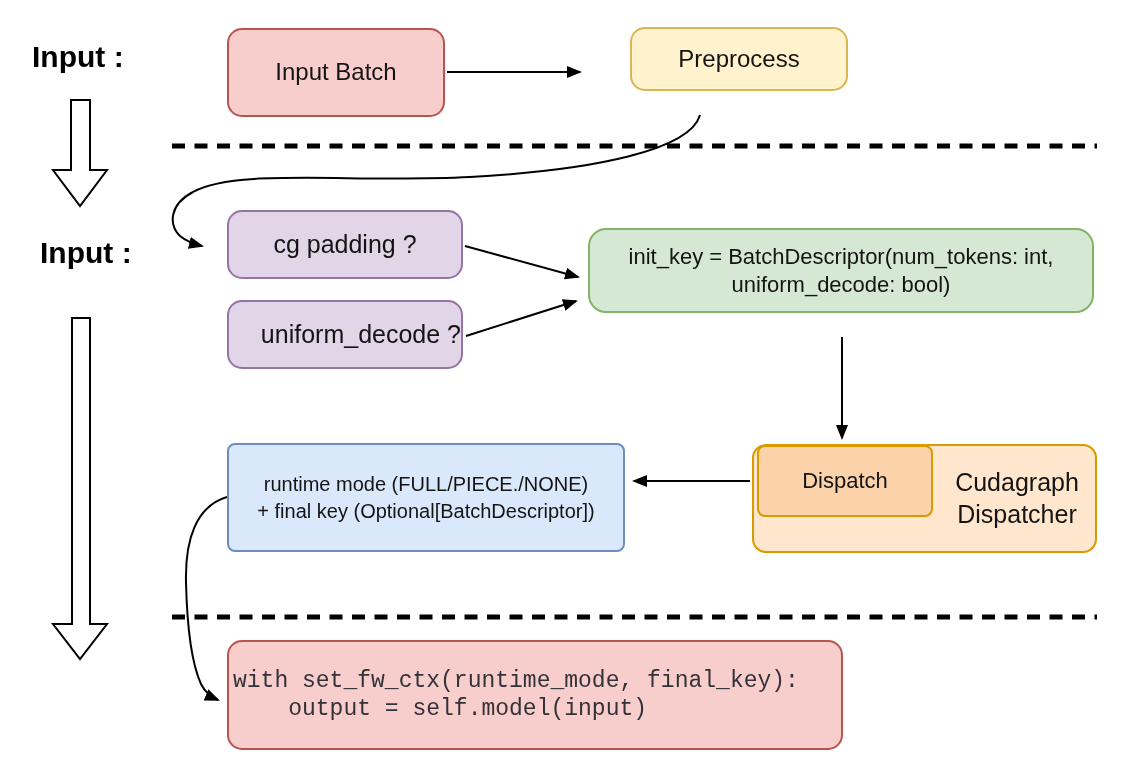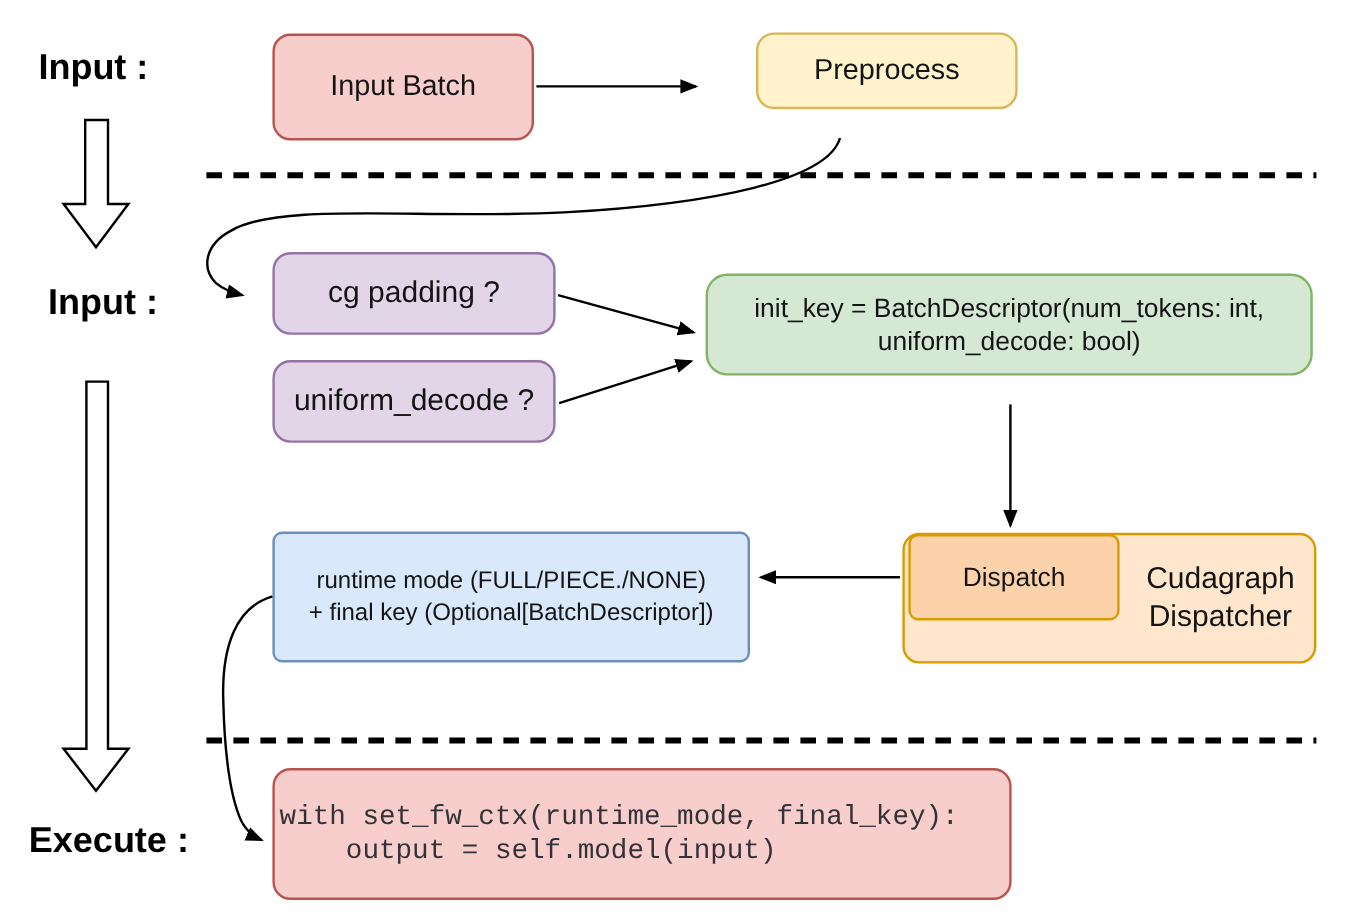--- a/index.html
+++ b/index.html
@@ -34,21 +34,21 @@
   .yellow {background:#fff2cc;border-color:#d6b656;}
   .purple {background:#e1d5e7;border-color:#9673a6;}
   .green  {background:#d5e8d4;border-color:#82b366;}
   .blue   {background:#dae8fc;border-color:#6c8ebf;}
   .orange {background:#ffe6cc;border-color:#d79b00;}
   .orange-inner{background:#fbd2a9;border-color:#d79b00;}
 
   #input-batch   {left:227px;top:28px;width:218px;height:89px;font-size:24px;}
   #preprocess    {left:589px;top:27px;width:218px;height:64px;font-size:24px;margin-left:41px;}
   #cg-padding    {left:227px;top:210px;width:236px;height:69px;font-size:25px;}
-  #uniform-decode{left:227px;top:300px;width:236px;height:69px;font-size:25px;}
+  #uniform-decode{left:227px;top:300px;width:236px;height:69px;font-size:25px;justify-content:flex-end;}
   #init-key      {left:588px;top:228px;width:506px;height:85px;font-size:22px;border-radius:18px;flex-direction:column;}
   #runtime-mode  {left:227px;top:443px;width:398px;height:109px;font-size:20px;border-radius:8px;flex-direction:column;line-height:1.35;}
   #cudagraph     {left:752px;top:444px;width:345px;height:109px;border-radius:14px;}
   #dispatch      {left:757px;top:445px;width:176px;height:72px;font-size:22px;border-radius:8px;}
   #cudagraph-label{
     position:absolute;left:942px;top:444px;width:150px;height:109px;
     display:flex;align-items:center;justify-content:center;text-align:center;
     font-size:25px;line-height:1.25;
   }
   #execute-code{
@@ -66,21 +66,20 @@
 
   #wires{position:absolute;left:0;top:0;width:1142px;height:770px;pointer-events:none;}
 </style>
 </head>
 <body>
 
 <div id="stage">
 
   <div class="stage-label" id="label-input">Input :</div>
   <div class="stage-label" id="label-plan">Input :</div>
-  <div class="stage-label" id="label-execute">Execute :</div>
 
   <div class="box pink" id="input-batch">
     <span>Input Batch</span>
   </div>
 
   <div class="box yellow" id="preprocess">
     <span>Preprocess</span>
   </div>
 
   <div class="box purple" id="cg-padding">

